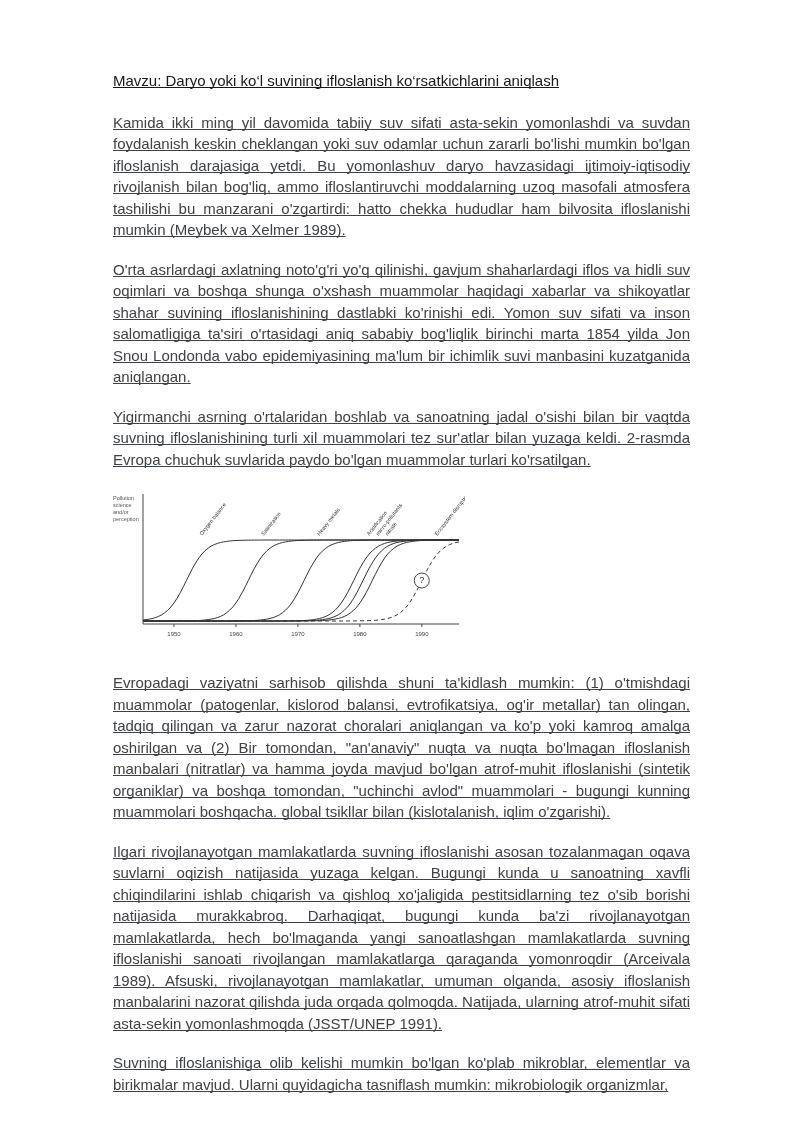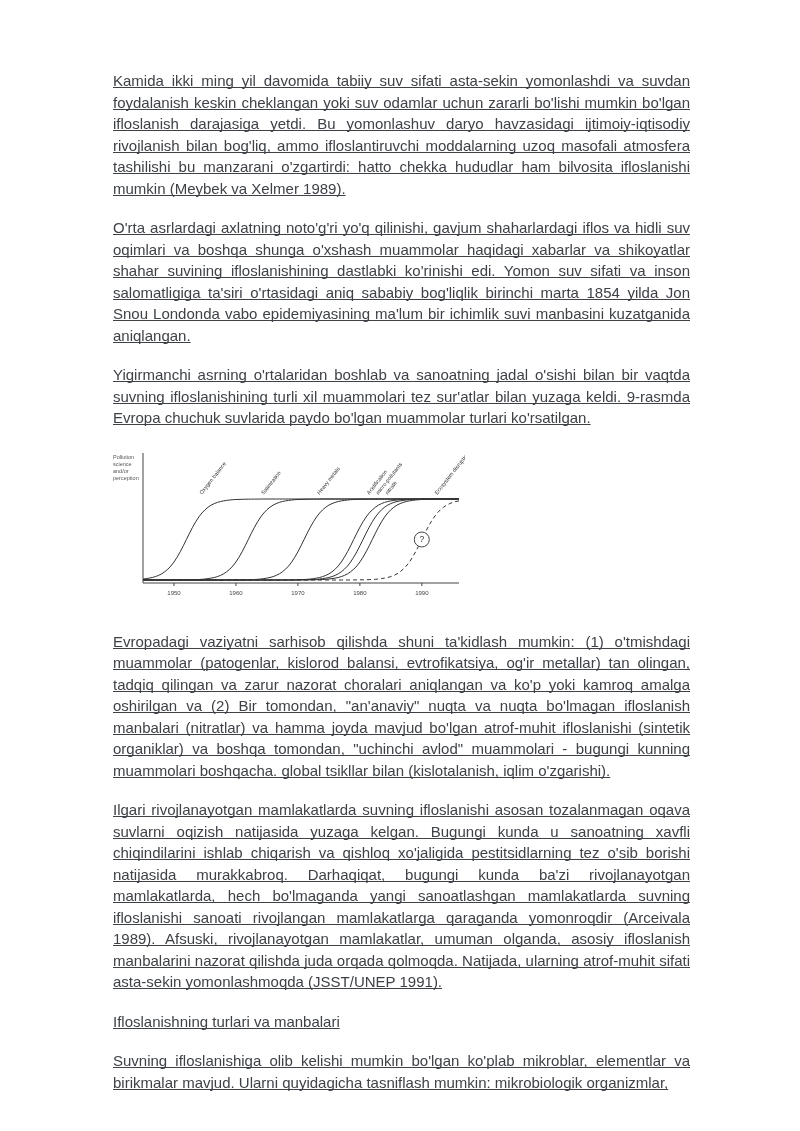--- a/index.html
+++ b/index.html
@@ -60,26 +60,27 @@
     display: block;
     width: 352px;
     height: 168px;
   }
 </style>
 </head>
 <body>
 
 <div class="page">
 
+  <h1 class="doc-title">Mavzu: Daryo yoki ko‘l suvining ifloslanish ko‘rsatkichlarini aniqlash</h1>
 
   <p class="doc-para">Kamida ikki ming yil davomida tabiiy suv sifati asta-sekin yomonlashdi va suvdan foydalanish keskin cheklangan yoki suv odamlar uchun zararli bo'lishi mumkin bo'lgan ifloslanish darajasiga yetdi. Bu yomonlashuv daryo havzasidagi ijtimoiy-iqtisodiy rivojlanish bilan bog'liq, ammo ifloslantiruvchi moddalarning uzoq masofali atmosfera tashilishi bu manzarani o'zgartirdi: hatto chekka hududlar ham bilvosita ifloslanishi mumkin (Meybek va Xelmer 1989).</p>
 
   <p class="doc-para">O'rta asrlardagi axlatning noto'g'ri yo'q qilinishi, gavjum shaharlardagi iflos va hidli suv oqimlari va boshqa shunga o'xshash muammolar haqidagi xabarlar va shikoyatlar shahar suvining ifloslanishining dastlabki ko'rinishi edi. Yomon suv sifati va inson salomatligiga ta'siri o'rtasidagi aniq sababiy bog'liqlik birinchi marta 1854 yilda Jon Snou Londonda vabo epidemiyasining ma'lum bir ichimlik suvi manbasini kuzatganida aniqlangan.</p>
 
-  <p class="doc-para">Yigirmanchi asrning o'rtalaridan boshlab va sanoatning jadal o'sishi bilan bir vaqtda suvning ifloslanishining turli xil muammolari tez sur'atlar bilan yuzaga keldi. 9-rasmda Evropa chuchuk suvlarida paydo bo'lgan muammolar turlari ko'rsatilgan.</p>
+  <p class="doc-para">Yigirmanchi asrning o'rtalaridan boshlab va sanoatning jadal o'sishi bilan bir vaqtda suvning ifloslanishining turli xil muammolari tez sur'atlar bilan yuzaga keldi. 2-rasmda Evropa chuchuk suvlarida paydo bo'lgan muammolar turlari ko'rsatilgan.</p>
 
 
   <figure class="doc-figure">
     <svg id="chart-svg" role="img" xmlns="http://www.w3.org/2000/svg" viewBox="0 0 352 168">
         <text x="0" y="12" font-size="5.5" fill="#555" font-family="Liberation Sans, sans-serif">Pollution</text>
         <text x="0" y="19" font-size="5.5" fill="#555" font-family="Liberation Sans, sans-serif">science</text>
         <text x="0" y="26" font-size="5.5" fill="#555" font-family="Liberation Sans, sans-serif">and/or</text>
         <text x="0" y="33" font-size="5.5" fill="#555" font-family="Liberation Sans, sans-serif">perception</text>
         <line x1="30" y1="6" x2="30" y2="136" stroke="#444444" stroke-width="1"></line>
         <line x1="30" y1="136" x2="346" y2="136" stroke="#444444" stroke-width="1"></line>
@@ -109,17 +110,16 @@
         <text transform="translate(324.3 48) rotate(-52)" font-size="5.5" fill="#333333" font-family="Liberation Sans, sans-serif">Ecosystem disruption ?</text>
         <circle cx="308.8" cy="92.5" r="7.5" fill="#fff" stroke="#444444" stroke-width="1"></circle>
         <text x="308.8" y="95.3" font-size="8.5" fill="#333333" text-anchor="middle" font-family="Liberation Sans, sans-serif">?</text>
       </svg>
   </figure>
 
   <p class="doc-para">Evropadagi vaziyatni sarhisob qilishda shuni ta'kidlash mumkin: (1) o'tmishdagi muammolar (patogenlar, kislorod balansi, evtrofikatsiya, og'ir metallar) tan olingan, tadqiq qilingan va zarur nazorat choralari aniqlangan va ko'p yoki kamroq amalga oshirilgan va (2) Bir tomondan, "an'anaviy" nuqta va nuqta bo'lmagan ifloslanish manbalari (nitratlar) va hamma joyda mavjud bo'lgan atrof-muhit ifloslanishi (sintetik organiklar) va boshqa tomondan, "uchinchi avlod" muammolari - bugungi kunning muammolari boshqacha. global tsikllar bilan (kislotalanish, iqlim o'zgarishi).</p>
 
   <p class="doc-para">Ilgari rivojlanayotgan mamlakatlarda suvning ifloslanishi asosan tozalanmagan oqava suvlarni oqizish natijasida yuzaga kelgan. Bugungi kunda u sanoatning xavfli chiqindilarini ishlab chiqarish va qishloq xo'jaligida pestitsidlarning tez o'sib borishi natijasida murakkabroq. Darhaqiqat, bugungi kunda ba'zi rivojlanayotgan mamlakatlarda, hech bo'lmaganda yangi sanoatlashgan mamlakatlarda suvning ifloslanishi sanoati rivojlangan mamlakatlarga qaraganda yomonroqdir (Arceivala 1989). Afsuski, rivojlanayotgan mamlakatlar, umuman olganda, asosiy ifloslanish manbalarini nazorat qilishda juda orqada qolmoqda. Natijada, ularning atrof-muhit sifati asta-sekin yomonlashmoqda (JSST/UNEP 1991).</p>
 
-  <p class="section-heading">Ifloslanishning turlari va manbalari</p>
 
   <p class="doc-para">Suvning ifloslanishiga olib kelishi mumkin bo'lgan ko'plab mikroblar, elementlar va birikmalar mavjud. Ularni quyidagicha tasniflash mumkin: mikrobiologik organizmlar,</p>
 
 </div>
 
 </body></html>

